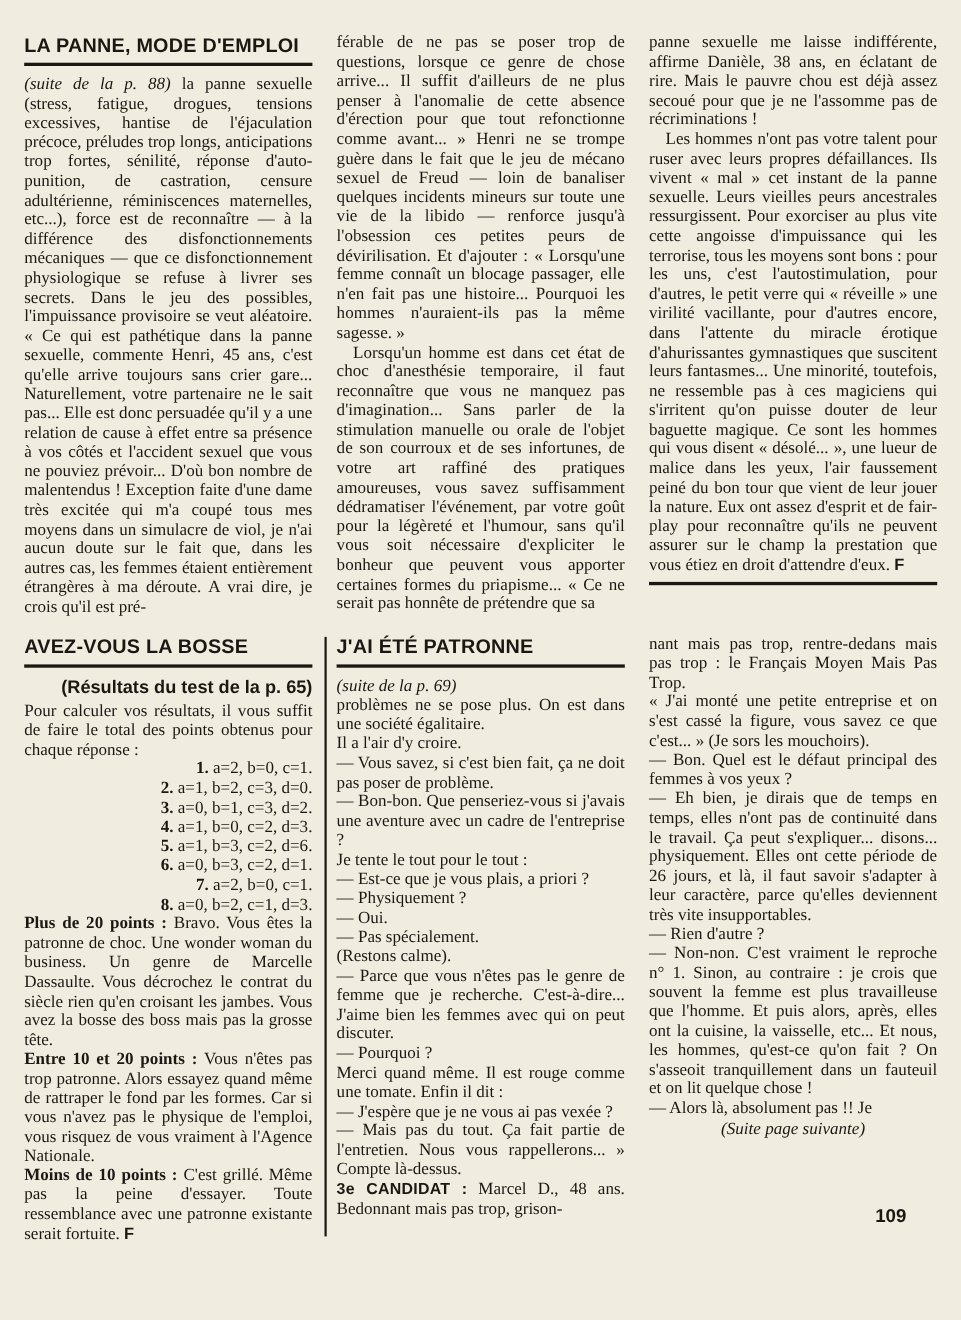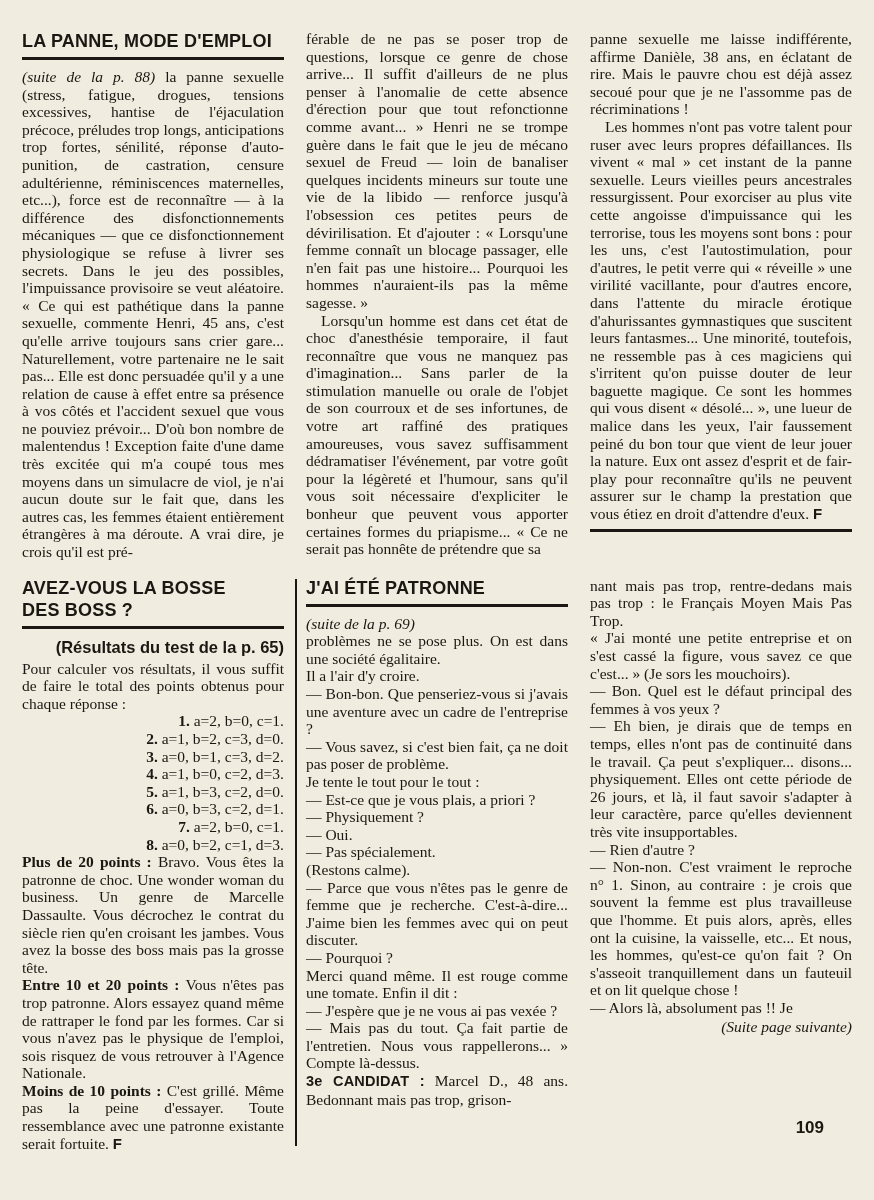--- a/index.html
+++ b/index.html
@@ -70,21 +70,21 @@
   }
   .dialogue{text-align:justify;}
   .candidate-label{
     font-family:"Liberation Sans", sans-serif;
     font-weight:bold;
     font-size:14.5px;
     letter-spacing:.2px;
   }
   .suite{
     font-style:italic;
-    text-align:right;
+    text-align:center;
     margin-top:2px;
   }
   .col-flex{display:flex;flex-direction:column;}
   .pagenum{
     margin-top:auto;
     padding:16px 28px 14px 0;
     text-align:right;
     font-family:"Liberation Sans", sans-serif;
     font-weight:bold;
     font-size:17px;
@@ -116,48 +116,47 @@
     </div>
 
   </div>
 
   <div class="row bottom-row">
     <div class="divider-v"></div>
 
     <div class="col">
       <h2 class="headline">
         <span>AVEZ-VOUS LA BOSSE</span>
-        <span>DES BOSS ?</span>
       </h2>
       <p class="subhead">(Résultats du test de la p. 65)</p>
       <p>Pour calculer vos résultats, il vous suffit de faire le total des points obtenus pour chaque réponse :</p>
 
       <p class="score"><b>1.</b> <span>a=2, b=0, c=1.</span></p>
       <p class="score"><b>2.</b> <span>a=1, b=2, c=3, d=0.</span></p>
       <p class="score"><b>3.</b> <span>a=0, b=1, c=3, d=2.</span></p>
       <p class="score"><b>4.</b> <span>a=1, b=0, c=2, d=3.</span></p>
-      <p class="score"><b>5.</b> <span>a=1, b=3, c=2, d=0.</span></p>
+      <p class="score"><b>5.</b> <span>a=1, b=3, c=2, d=6.</span></p>
       <p class="score"><b>6.</b> <span>a=0, b=3, c=2, d=1.</span></p>
       <p class="score"><b>7.</b> <span>a=2, b=0, c=1.</span></p>
       <p class="score"><b>8.</b> <span>a=0, b=2, c=1, d=3.</span></p>
 
       <p class="result"><b>Plus de 20 points :</b> <span>Bravo. Vous êtes la patronne de choc. Une wonder woman du business. Un genre de Marcelle Dassaulte. Vous décrochez le contrat du siècle rien qu'en croisant les jambes. Vous avez la bosse des boss mais pas la grosse tête.</span></p>
-      <p class="result"><b>Entre 10 et 20 points :</b> <span>Vous n'êtes pas trop patronne. Alors essayez quand même de rattraper le fond par les formes. Car si vous n'avez pas le physique de l'emploi, sois risquez de vous retrouver à l'Agence Nationale.</span></p>
+      <p class="result"><b>Entre 10 et 20 points :</b> <span>Vous n'êtes pas trop patronne. Alors essayez quand même de rattraper le fond par les formes. Car si vous n'avez pas le physique de l'emploi, vous risquez de vous vraiment à l'Agence Nationale.</span></p>
       <p class="result"><b>Moins de 10 points :</b> <span>C'est grillé. Même pas la peine d'essayer. Toute ressemblance avec une patronne existante serait fortuite.</span> <b class="endmark">F</b></p>
     </div>
 
     <div class="col">
       <h2 class="headline">
         <span>J'AI ÉTÉ PATRONNE</span>
       </h2>
       <p style="text-align:left"><em class="cont">(suite de la p. 69)</em></p>
       <p class="dialogue">problèmes ne se pose plus. On est dans une société égalitaire.</p>
       <p class="dialogue">Il a l'air d'y croire.</p>
+      <p class="dialogue">— Vous savez, si c'est bien fait, ça ne doit pas poser de problème.</p>
       <p class="dialogue">— Bon-bon. Que penseriez-vous si j'avais une aventure avec un cadre de l'entreprise ?</p>
-      <p class="dialogue">— Vous savez, si c'est bien fait, ça ne doit pas poser de problème.</p>
       <p class="dialogue">Je tente le tout pour le tout :</p>
       <p class="dialogue">— Est-ce que je vous plais, a priori ?</p>
       <p class="dialogue">— Physiquement ?</p>
       <p class="dialogue">— Oui.</p>
       <p class="dialogue">— Pas spécialement.</p>
       <p class="dialogue">(Restons calme).</p>
       <p class="dialogue">— Parce que vous n'êtes pas le genre de femme que je recherche. C'est-à-dire... J'aime bien les femmes avec qui on peut discuter.</p>
       <p class="dialogue">— Pourquoi ?</p>
       <p class="dialogue">Merci quand même. Il est rouge comme une tomate. Enfin il dit :</p>
       <p class="dialogue">— J'espère que je ne vous ai pas vexée ?</p>

